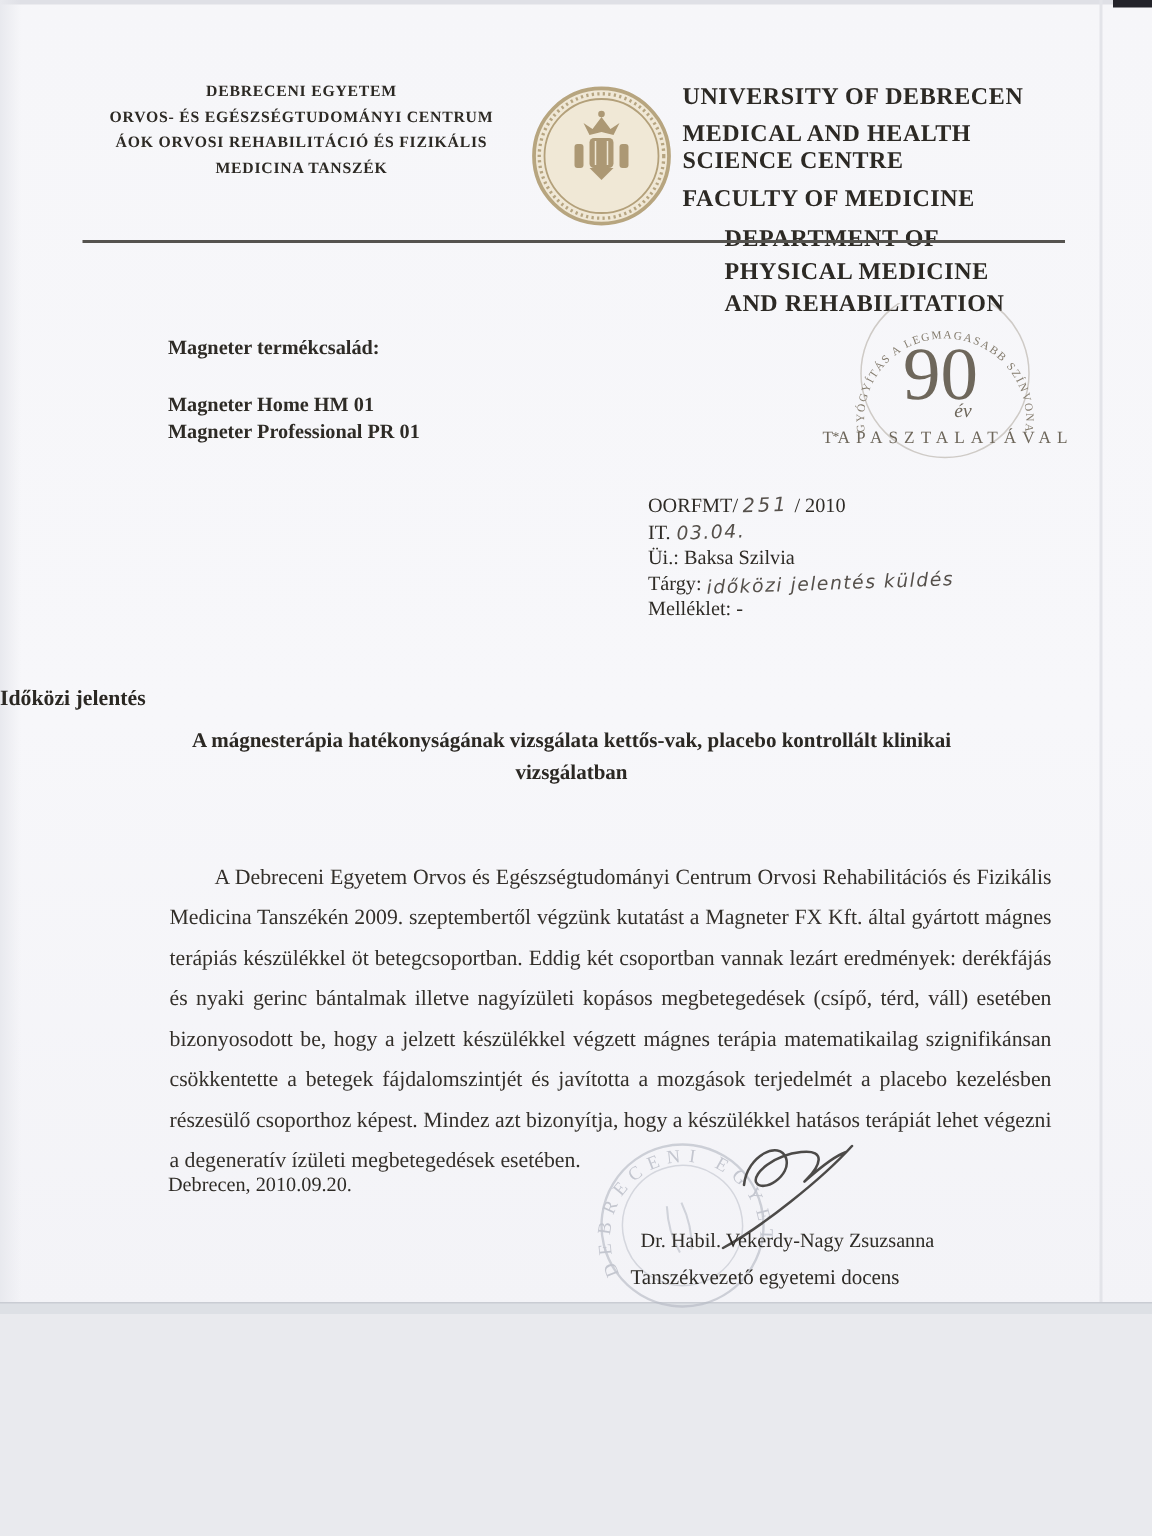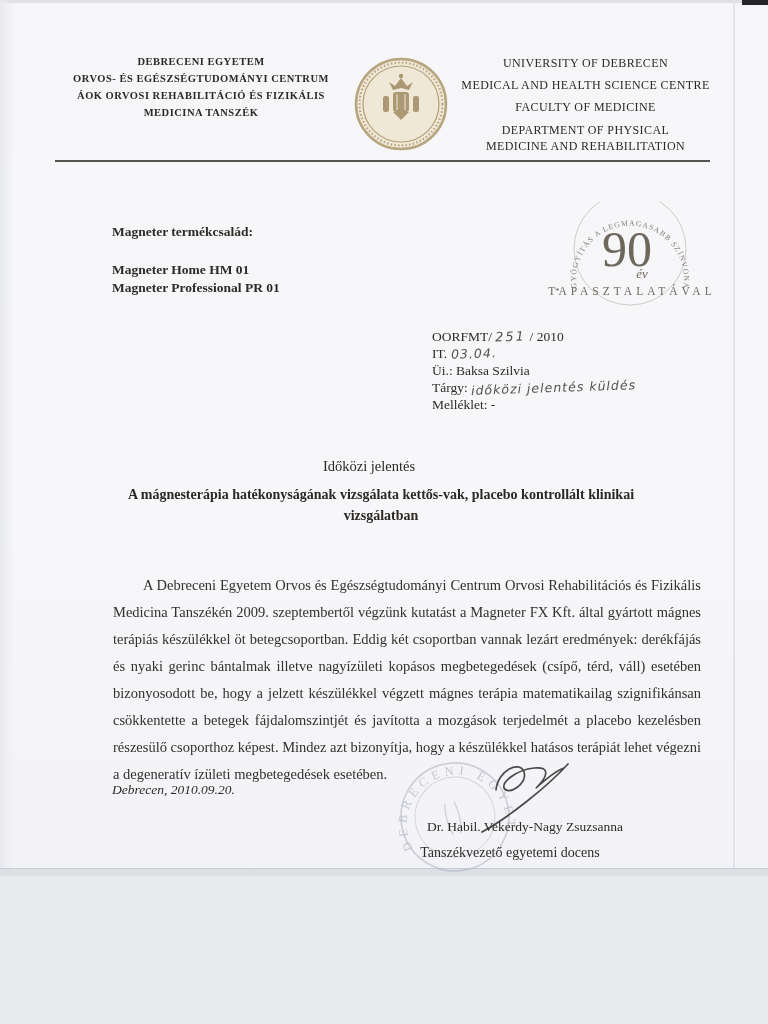--- a/index.html
+++ b/index.html
@@ -16,21 +16,21 @@
   .artifact-right-edge{position:absolute;top:0;bottom:0;left:733px;width:2px;background:#e3e4e9;}
   .artifact-left-edge{position:absolute;top:0;bottom:0;left:0;width:14px;background:linear-gradient(90deg,#e8e9ee,rgba(232,233,238,0));}
 
   .paper{position:absolute;inset:0;}
 
   
   .lh{position:absolute;top:56px;left:55px;right:52px;display:flex;align-items:flex-start;}
   .lh-left{width:292px;text-align:center;font-weight:bold;font-size:10.5px;letter-spacing:.5px;color:#2c2924;}
   .lh-left div{margin-bottom:6px;}
   .lh-seal{width:96px;margin:0 6px;flex:0 0 auto;}
-  .lh-right{flex:1;text-align:center;font-weight:normal;font-size:12px;letter-spacing:.4px;color:#2c2924;}
+  .lh-right{flex:1;text-align:left;font-weight:bold;font-size:16px;letter-spacing:.4px;color:#2c2924;}
   .lh-right div{margin-bottom:7px;}
   .lh-right .dept{margin-bottom:0;line-height:1.35;padding:0 28px;}
 
   .rule{position:absolute;top:160px;left:55px;right:58px;height:2px;background:#55534f;}
 
   .addr{position:absolute;top:173px;left:0;right:30px;text-align:center;font-weight:bold;font-size:11px;color:#2e2b26;line-height:1.25;}
 
   
   .products{position:absolute;top:224px;left:112px;font-weight:bold;font-size:13.5px;color:#2e2b26;}
   .products .heading{margin-bottom:22px;}
@@ -43,28 +43,28 @@
   .refblock{position:absolute;top:328px;left:432px;font-size:13.5px;line-height:17px;color:#2e2b26;}
   .refblock .rline{margin-bottom:0;}
   .handwrite{
     font-family:"DejaVu Sans", sans-serif;font-style:italic;
     display:inline-block;transform:rotate(-2deg);
     color:#55504b;font-size:12.5px;letter-spacing:1px;
   }
   .handwrite.big{font-size:13px;letter-spacing:2px;}
 
   
-  .title{position:absolute;top:458px;left:0;right:30px;text-align:center;font-size:14.5px;font-weight:normal;color:#2b2823;margin:0;}
+  .title{position:absolute;top:458px;left:0;right:30px;font-size:14.5px;font-weight:bold;color:#2b2823;margin:0;}
   .subtitle{position:absolute;top:484px;left:90px;right:96px;text-align:center;font-size:14px;font-weight:bold;color:#2b2823;margin:0;line-height:21px;}
 
   
   .bodytext{position:absolute;top:556px;left:97px;width:588px;font-size:14.5px;line-height:27px;text-align:justify;text-indent:30px;margin:16px;color:#332f2a;}
 
   
-  .dateplace{position:absolute;top:782px;left:112px;font-size:13.5px;color:#2e2b26;font-style:italic;}
+  .dateplace{position:absolute;top:782px;left:112px;font-size:13.5px;color:#2e2b26;}
   .stamp{position:absolute;top:750px;left:388px;width:134px;height:134px;opacity:.85;}
   .signature{position:absolute;top:752px;left:468px;width:150px;height:86px;}
   .signer-name{position:absolute;top:819px;left:360px;width:330px;text-align:center;font-size:13.5px;color:#2e2b26;}
   .signer-title{position:absolute;top:845px;left:345px;width:330px;text-align:center;font-size:14px;color:#2e2b26;}
 </style>
 </head>
 <body>
 
 <div class="scan">
   <div class="artifact-top-line"></div>

